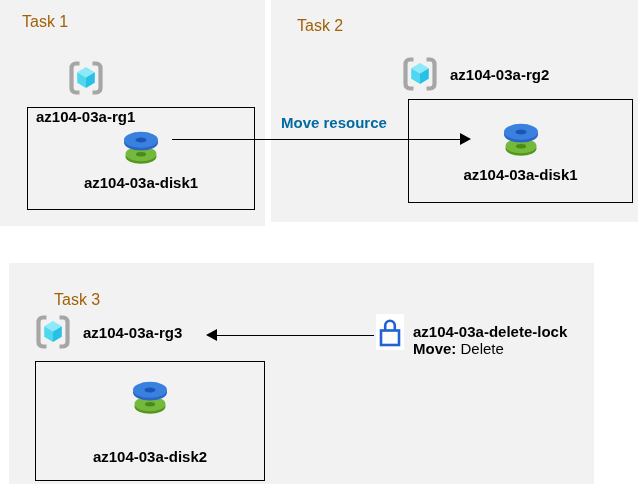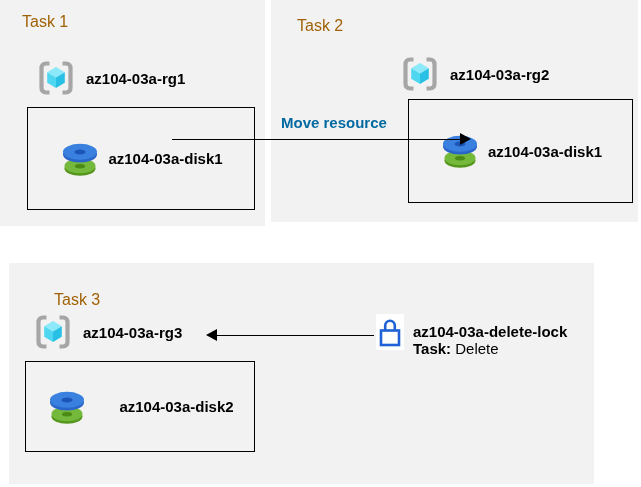--- a/index.html
+++ b/index.html
@@ -7,21 +7,21 @@
     position:relative;width:641px;height:487px;overflow:hidden;
     font-family:"Liberation Sans",sans-serif;background:#ffffff;
   }
   .panel{position:absolute;background:#f2f2f2;}
   .title{position:absolute;font-size:16px;font-weight:400;color:#a16207;white-space:nowrap;}
   .rg-row{position:absolute;display:flex;align-items:center;gap:10px;height:40px;}
   .rg-icon{width:40px;height:40px;flex:0 0 auto;display:block;}
   .bold-label{font-size:15px;font-weight:700;color:#000000;white-space:nowrap;}
   .res-box{
     position:absolute;border:1.5px solid #000000;box-sizing:border-box;
-    display:flex;flex-direction:row;align-items:center;justify-content:center;gap:7px;
+    display:flex;flex-direction:column;align-items:center;justify-content:center;gap:7px;
   }
   .disk-icon{width:42px;height:40px;display:block;}
   .arrow-line{position:absolute;height:0;border-top:1.5px solid #000000;}
   .arrow-head-right{position:absolute;width:0;height:0;
     border-left:11px solid #000000;border-top:6px solid transparent;border-bottom:6px solid transparent;}
   .arrow-head-left{position:absolute;width:0;height:0;
     border-right:11px solid #000000;border-top:6px solid transparent;border-bottom:6px solid transparent;}
   .move-label{position:absolute;font-size:15px;font-weight:700;color:#0369a1;white-space:nowrap;}
   .lock-box{position:absolute;width:28px;height:36px;background:#ffffff;
     display:flex;align-items:center;justify-content:center;}
@@ -31,21 +31,21 @@
   .lock-text .type-value{font-weight:400;}
 </style>
 </head>
 <body>
 
 <div class="canvas">
 
   <section class="panel" style="left:0;top:0;width:265px;height:226px;"></section>
   <h2 class="title" style="left:22px;top:13px;margin:0;">Task 1</h2>
 
-  <div class="rg-row" style="left:36px;top:58px;">
+  <div class="rg-row" style="left:36px;top:58px;flex-direction:column;">
     <svg class="rg-icon" viewBox="0 0 40 40">
       <path d="M13.5 5.5 H10 C7 5.5 5.5 7.5 5.5 10 V30 C5.5 32.5 7 34.5 10 34.5 H13.5" fill="none" stroke="#a6a6a6" stroke-width="4.2"></path>
       <path d="M26.5 5.5 H30 C33 5.5 34.5 7.5 34.5 10 V30 C34.5 32.5 33 34.5 30 34.5 H26.5" fill="none" stroke="#a6a6a6" stroke-width="4.2"></path>
       <polygon points="20,9 28.8,14.2 20,19.4 11.2,14.2" fill="#8ce9f9"></polygon>
       <polygon points="11.2,14.2 20,19.4 20,30 11.2,24.8" fill="#4fd7f1"></polygon>
       <polygon points="28.8,14.2 20,19.4 20,30 28.8,24.8" fill="#28c1e5"></polygon>
     </svg>
     <span class="bold-label">az104-03a-rg1</span>
   </div>
 
@@ -98,21 +98,21 @@
     <svg class="rg-icon" viewBox="0 0 40 40">
       <path d="M13.5 5.5 H10 C7 5.5 5.5 7.5 5.5 10 V30 C5.5 32.5 7 34.5 10 34.5 H13.5" fill="none" stroke="#a6a6a6" stroke-width="4.2"></path>
       <path d="M26.5 5.5 H30 C33 5.5 34.5 7.5 34.5 10 V30 C34.5 32.5 33 34.5 30 34.5 H26.5" fill="none" stroke="#a6a6a6" stroke-width="4.2"></path>
       <polygon points="20,9 28.8,14.2 20,19.4 11.2,14.2" fill="#8ce9f9"></polygon>
       <polygon points="11.2,14.2 20,19.4 20,30 11.2,24.8" fill="#4fd7f1"></polygon>
       <polygon points="28.8,14.2 20,19.4 20,30 28.8,24.8" fill="#28c1e5"></polygon>
     </svg>
     <span class="bold-label">az104-03a-rg3</span>
   </div>
 
-  <div class="res-box" style="left:25px;top:361px;width:230px;height:91px;gap:31px;">
+  <div class="res-box" style="left:35px;top:361px;width:230px;height:120px;gap:31px;">
     <svg class="disk-icon" viewBox="0 0 42 40">
       <ellipse cx="21" cy="29.5" rx="15.5" ry="7.3" fill="#55961d"></ellipse>
       <ellipse cx="21" cy="27" rx="15.5" ry="7.3" fill="#74b93c"></ellipse>
       <ellipse cx="21" cy="27.2" rx="5" ry="2.2" fill="#4a8a15"></ellipse>
       <ellipse cx="21" cy="15.5" rx="17" ry="8" fill="#2a66c9"></ellipse>
       <ellipse cx="21" cy="12.8" rx="17" ry="8" fill="#3a80de"></ellipse>
       <ellipse cx="21" cy="13" rx="5.5" ry="2.5" fill="#1c55b8"></ellipse>
     </svg>
     <span class="bold-label">az104-03a-disk2</span>
   </div>
@@ -123,18 +123,18 @@
   <div class="lock-box" style="left:376px;top:314px;">
     <svg width="28" height="36" viewBox="0 0 28 36">
       <path d="M9.2 17 V11.5 a4.8 4.8 0 0 1 9.6 0 V17" fill="none" stroke="#2061d5" stroke-width="2.6"></path>
       <rect x="5" y="16.5" width="18" height="14.5" fill="#ffffff" stroke="#2061d5" stroke-width="2.6"></rect>
     </svg>
   </div>
 
   <div class="lock-text" style="left:413px;top:323px;">
     <div class="name">az104-03a-delete-lock</div>
     <div>
-      <span class="type-label">Task:</span>
+      <span class="type-label">Move:</span>
       <span class="type-value">Delete</span>
     </div>
   </div>
 
 </div>
 
 </body></html>

